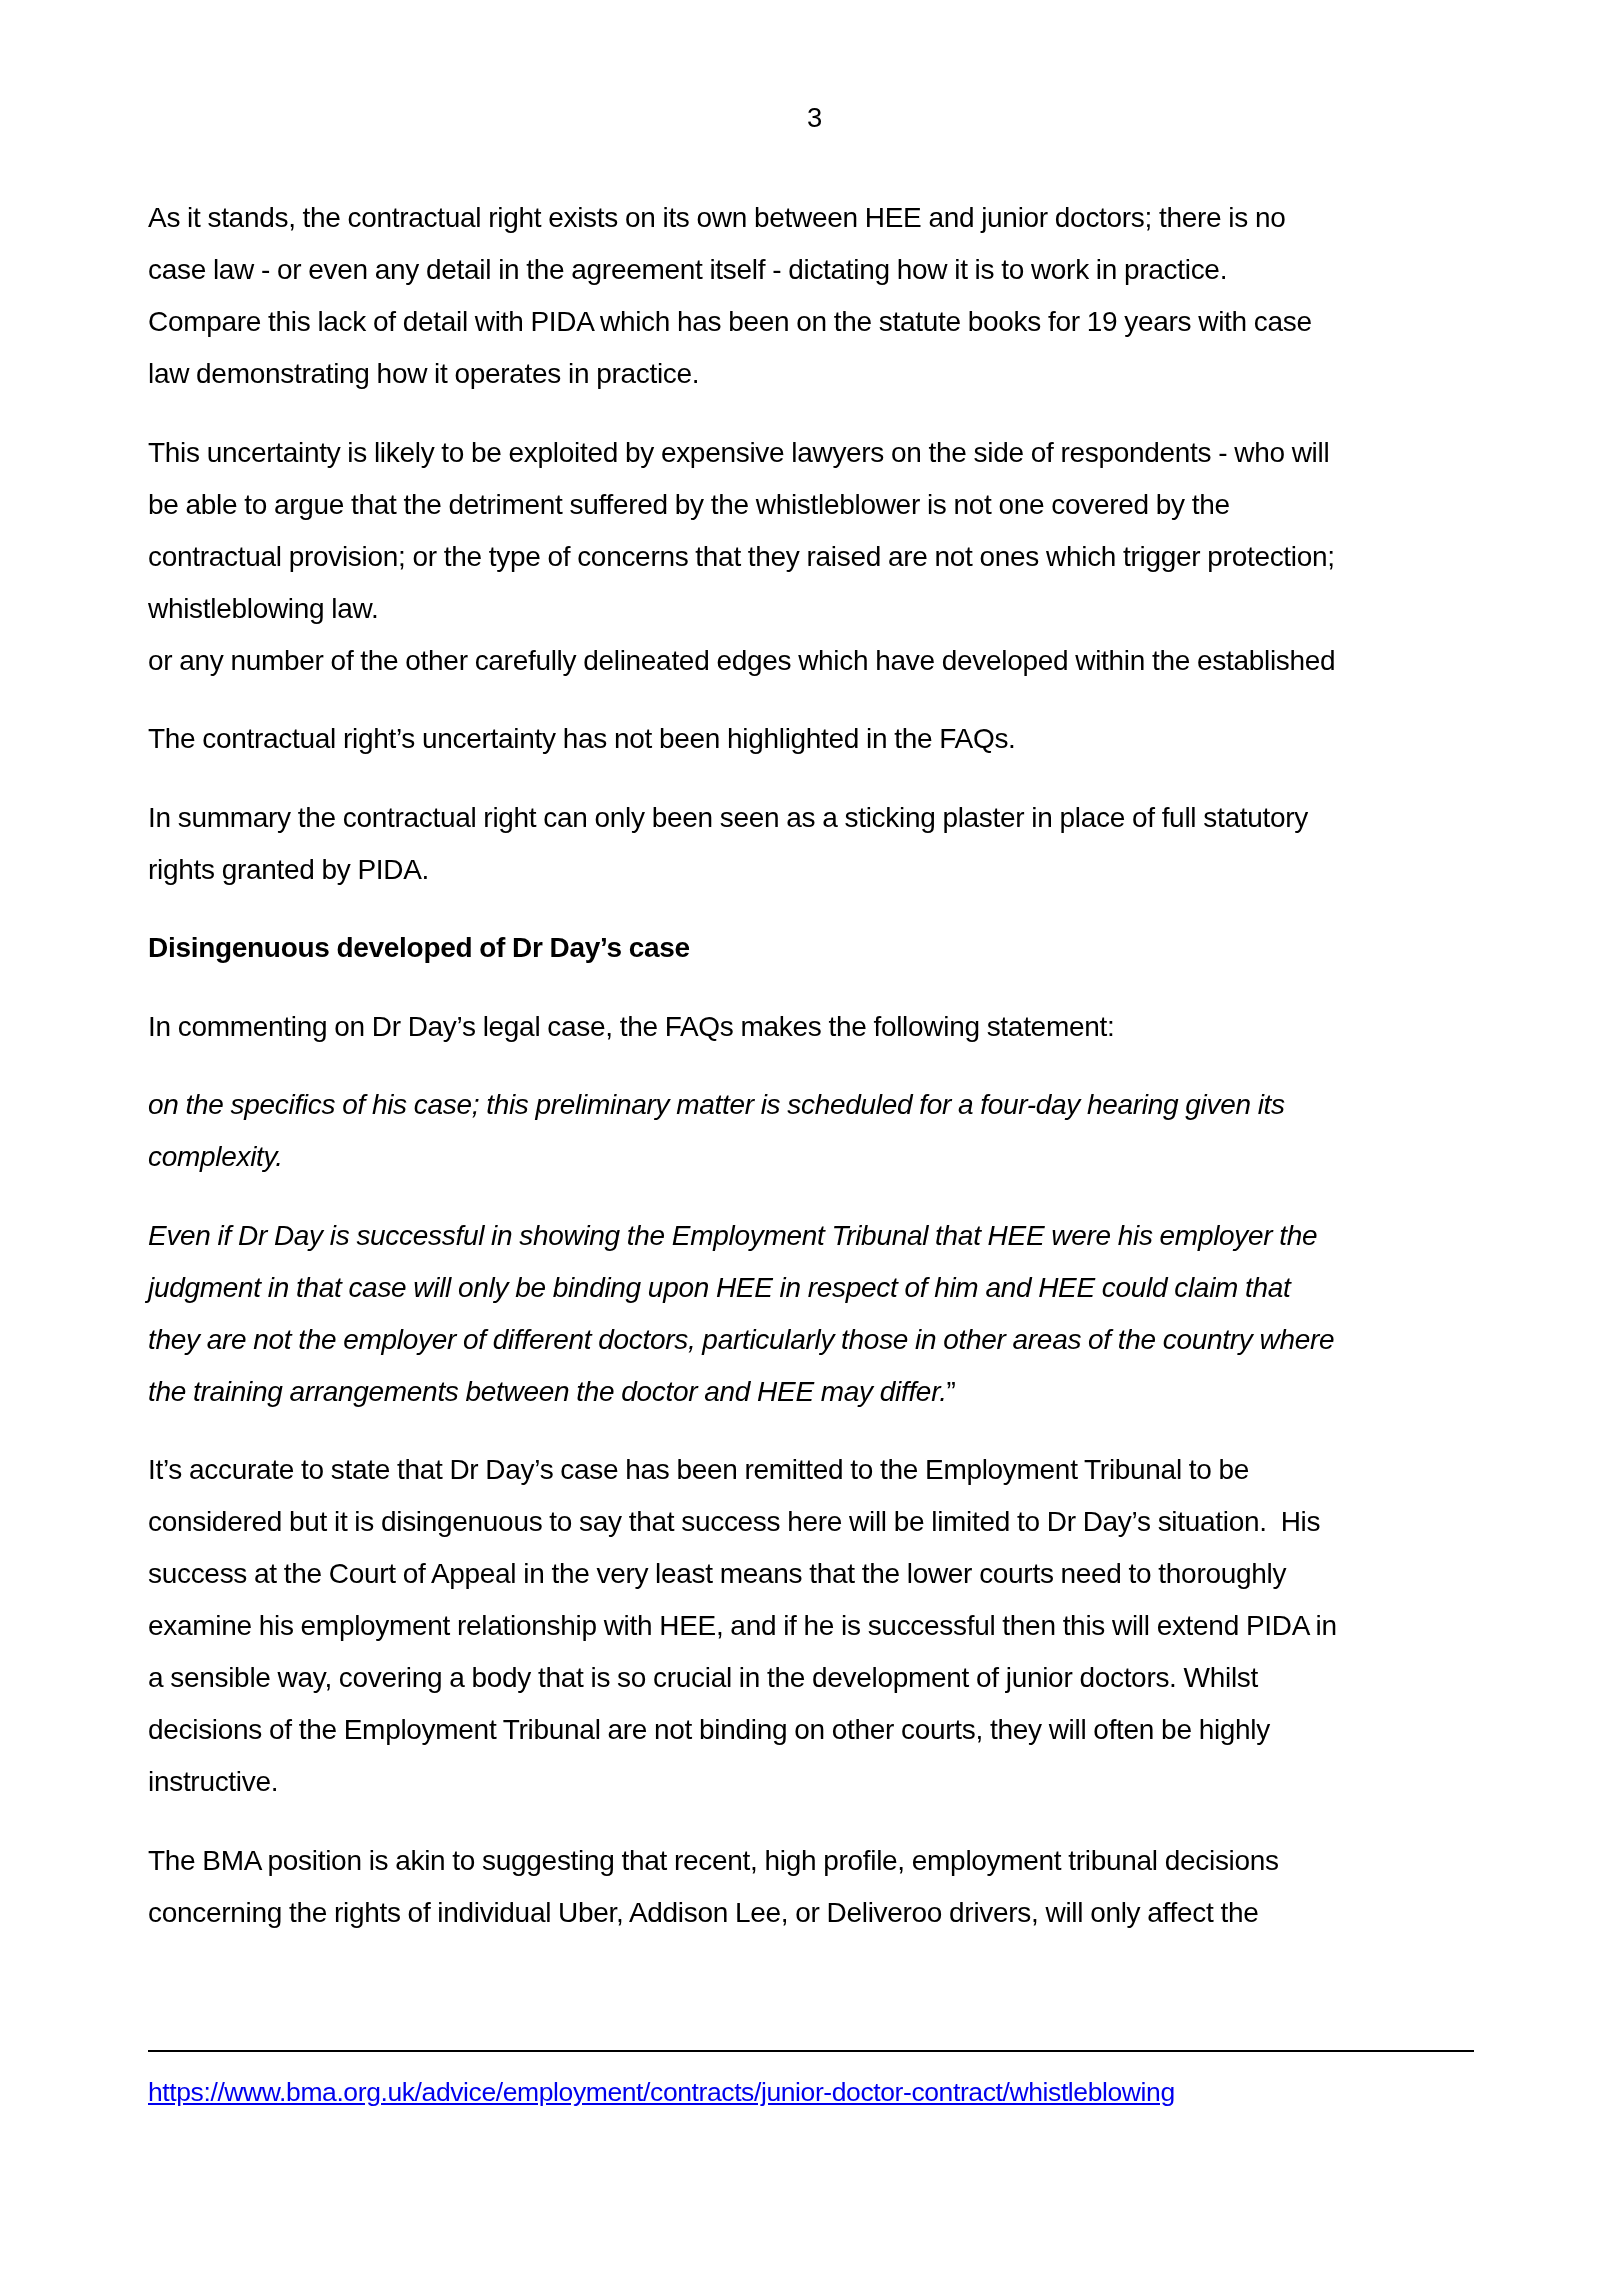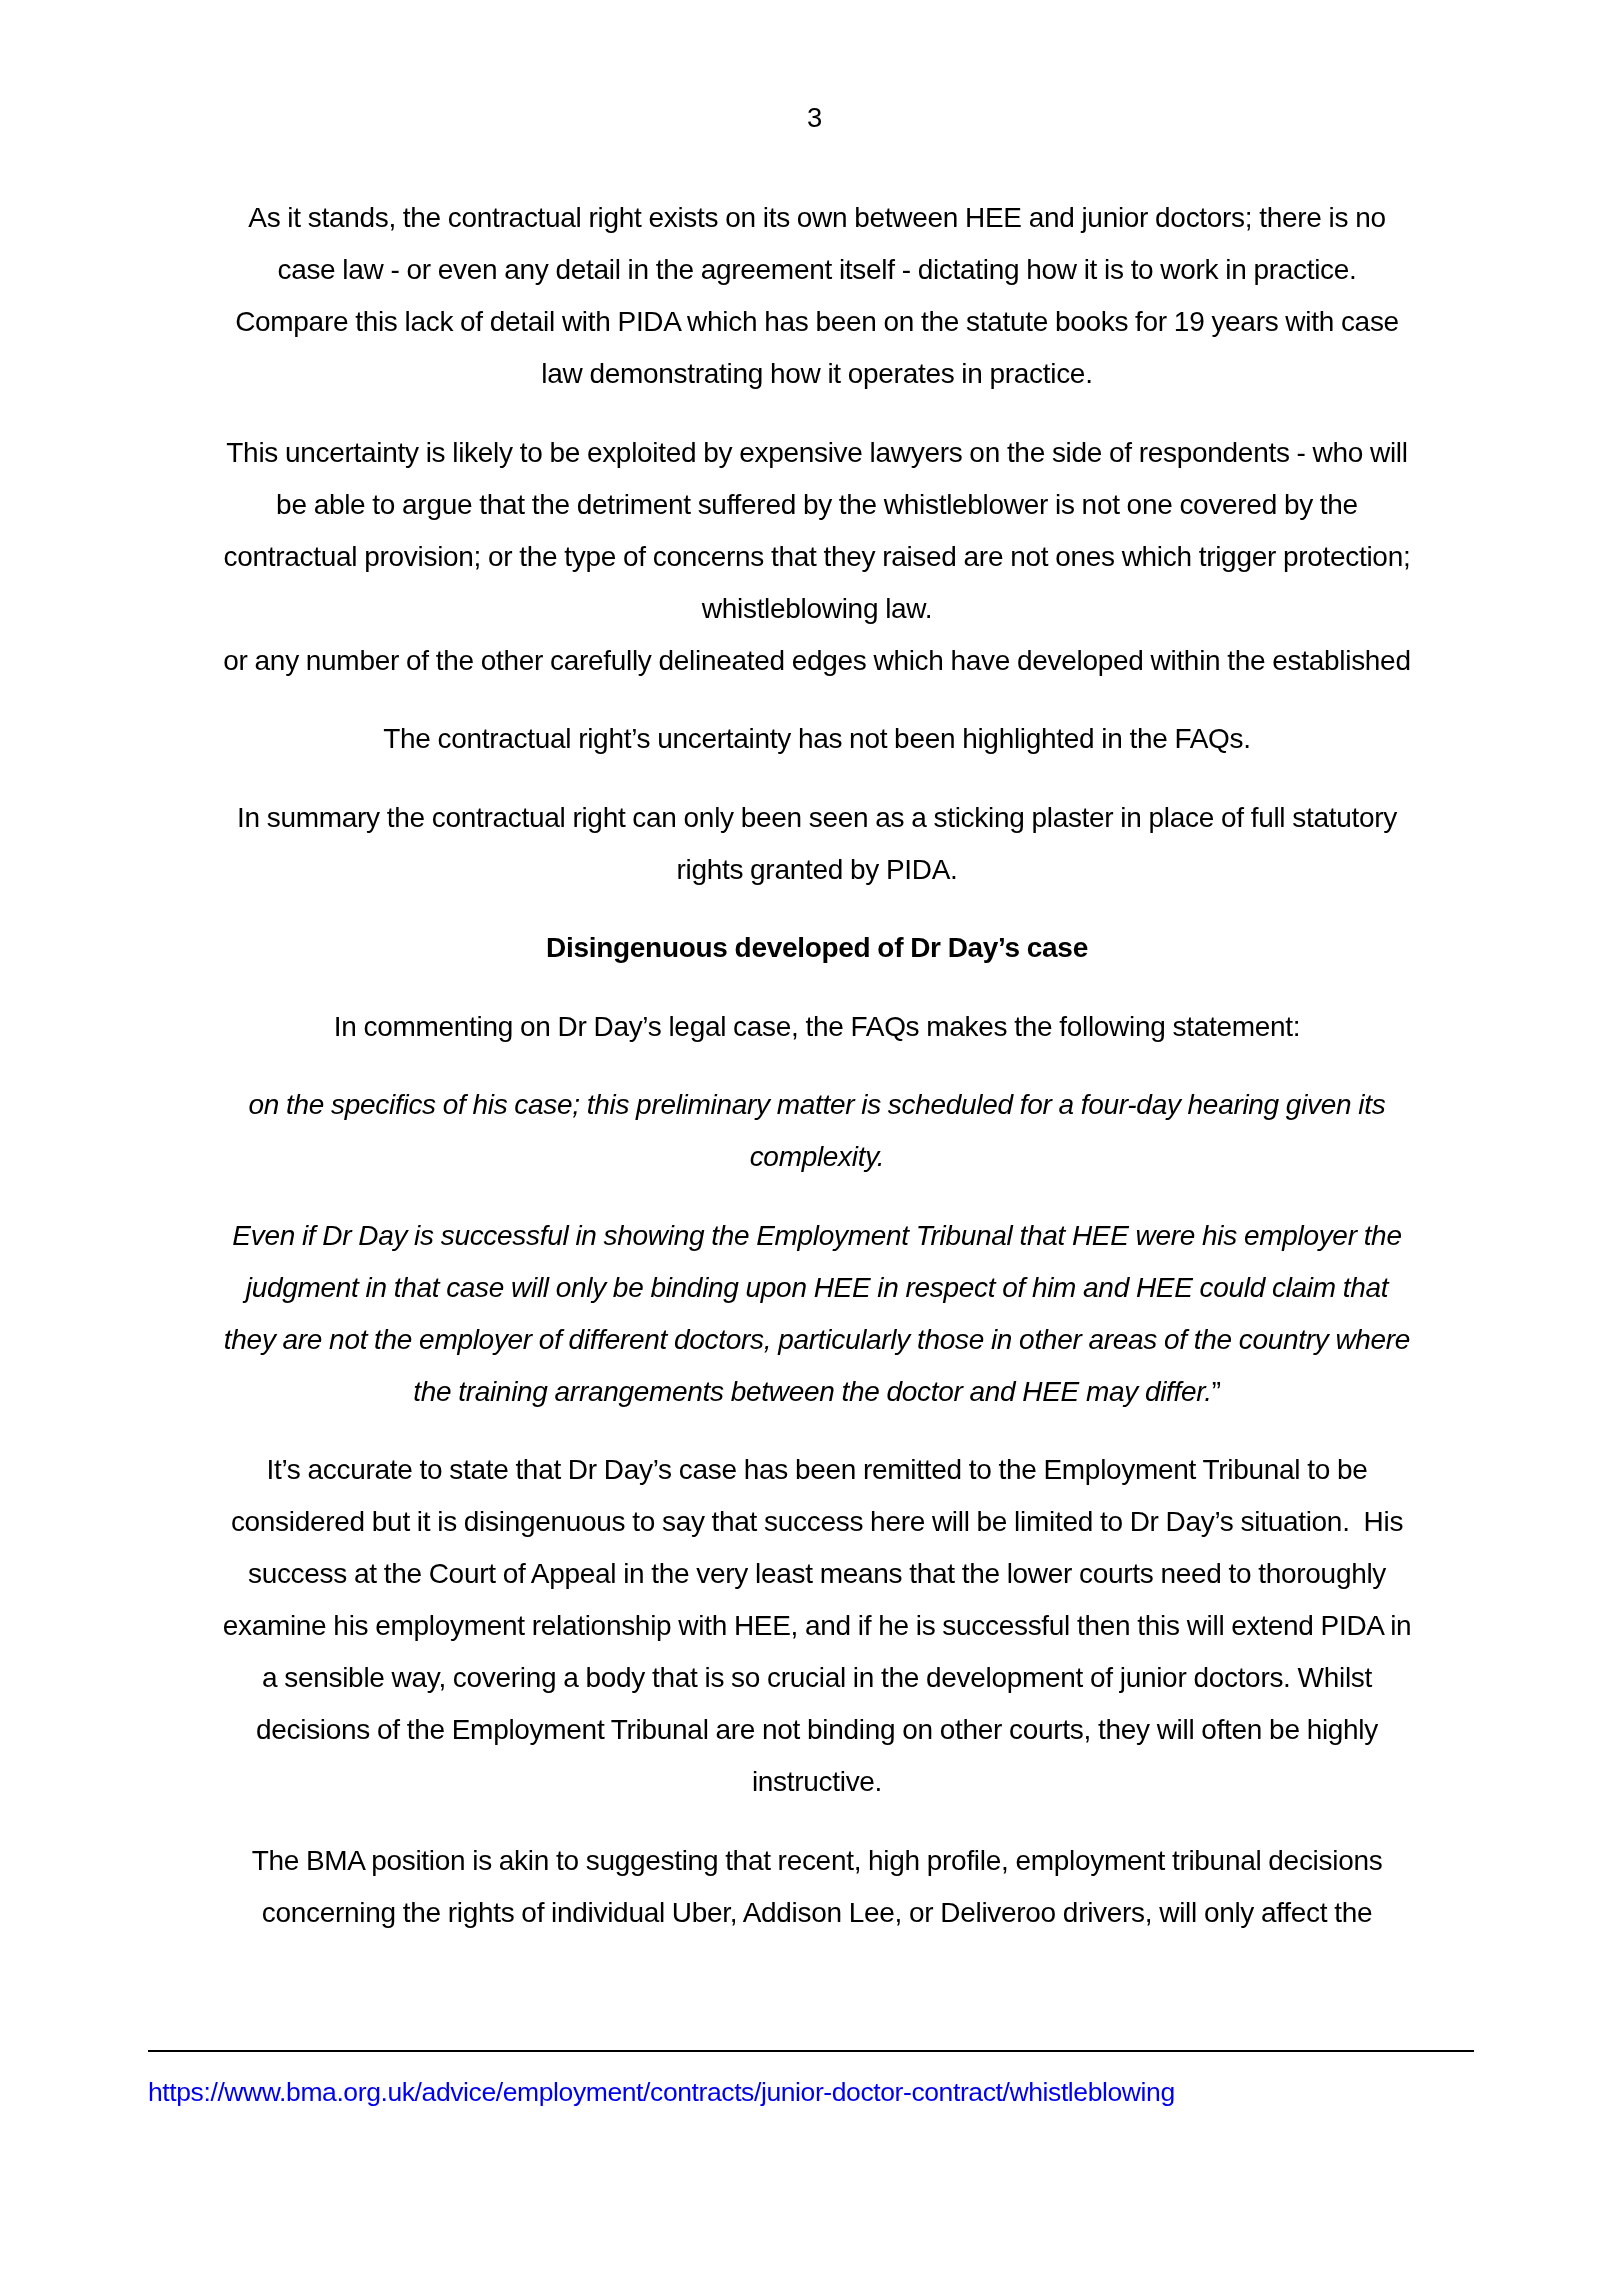--- a/index.html
+++ b/index.html
@@ -29,21 +29,20 @@
       top: 192px;
       left: 148px;
       width: 1338px;
     }
     .para {
       margin: 0 0 26.5px 0;
       font-size: 28px;
       line-height: 52px;
       letter-spacing: -0.3px;
       word-spacing: -0.5px;
-      text-align: center;
     }
     .para.heading {
       font-weight: bold;
       margin-bottom: 26.5px;
     }
     .para .line {
       display: block;
       white-space: nowrap;
     }
     .footer-rule {
@@ -54,20 +53,21 @@
       height: 0;
       border-top: 2px solid #000000;
     }
     .footer-link {
       position: absolute;
       top: 2076px;
       left: 148px;
       font-size: 26.5px;
       line-height: 33px;
       color: #0000ee;
+      text-decoration: underline;
       letter-spacing: -0.4px;
       white-space: nowrap;
     }
   </style>
 </head>
 <body>
 
 <div class="page-number">3</div>
 
 <div class="content">

